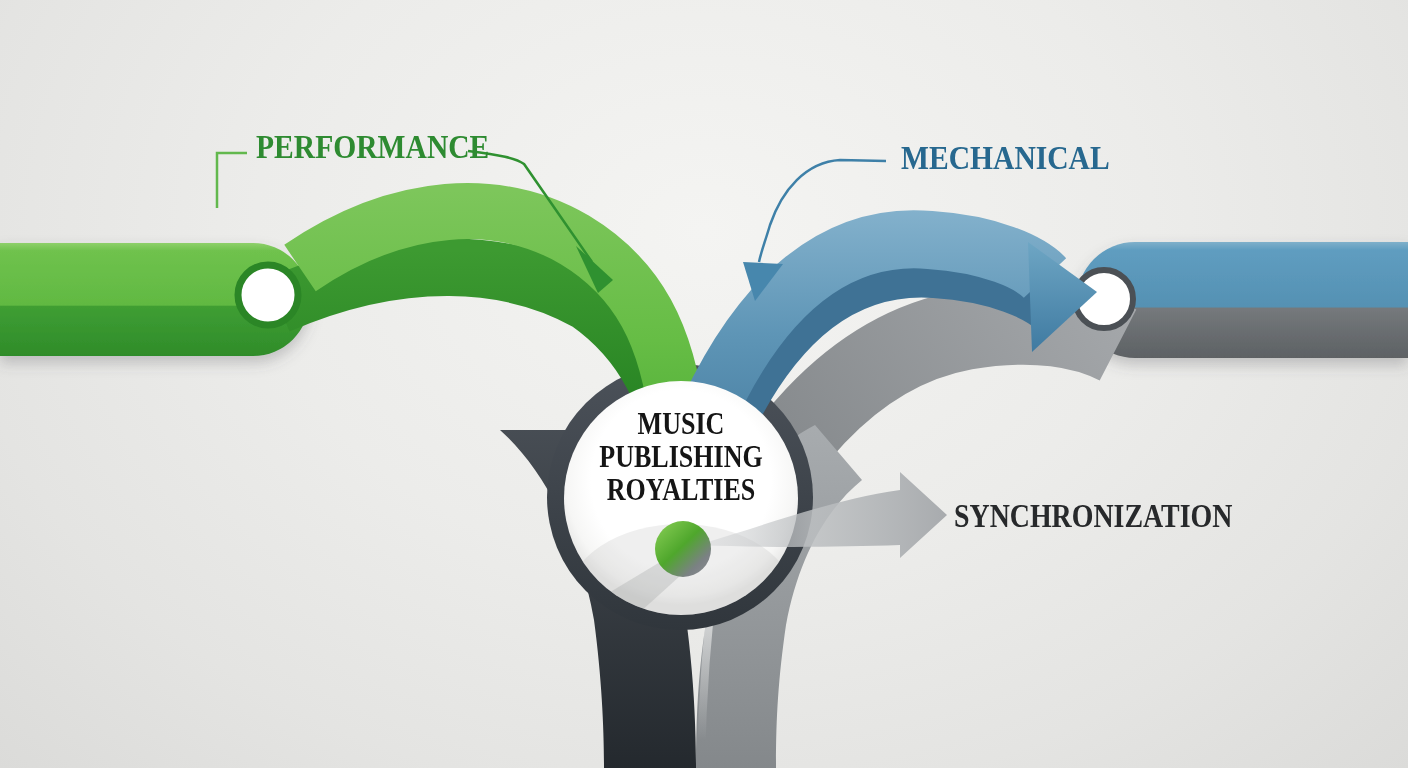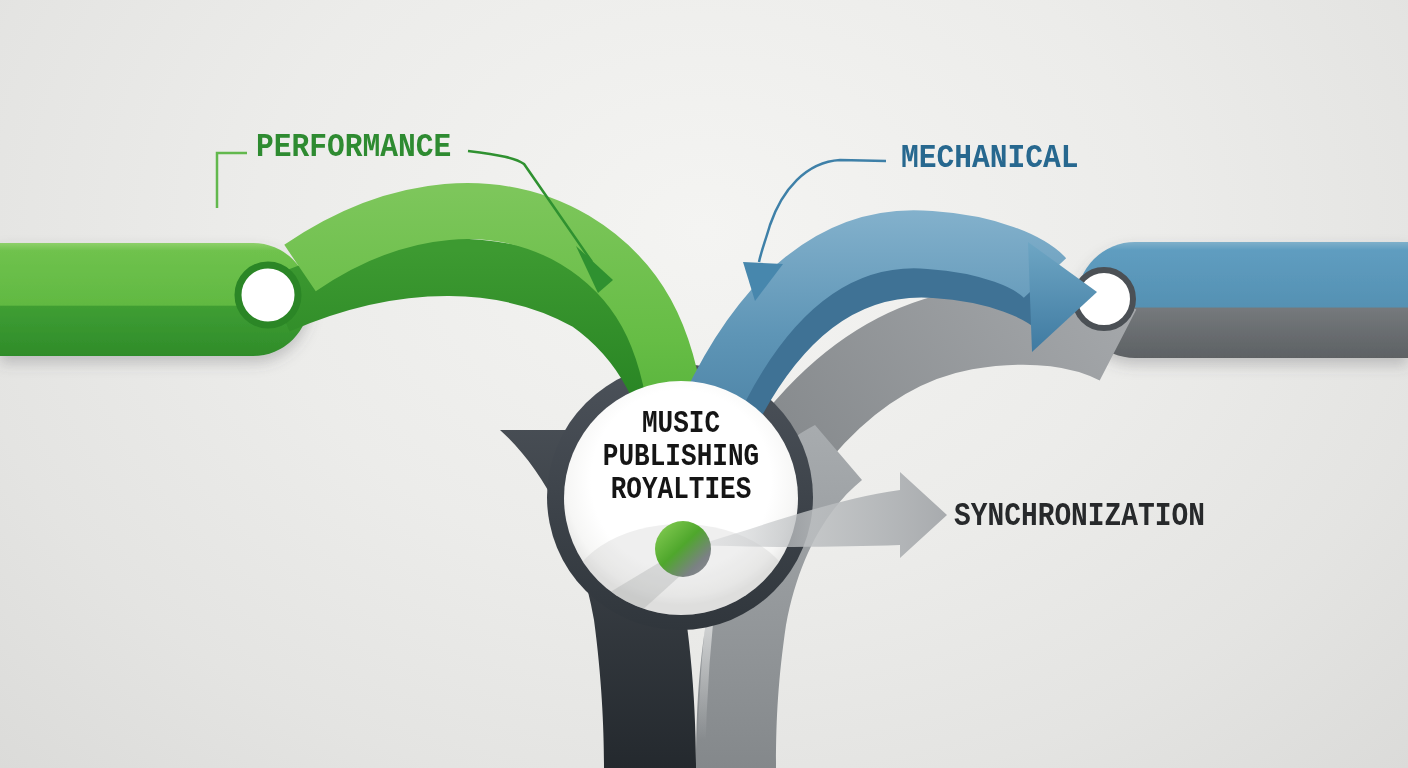--- a/index.html
+++ b/index.html
@@ -1,19 +1,19 @@
 <!DOCTYPE html>
 <html><head>
 <meta charset="utf-8">
 <style>
   html,body{margin:0;padding:0;background:#d8d8d6;}
   #stage{
     position:relative;width:1408px;height:768px;overflow:hidden;
     background:radial-gradient(ellipse at 50% 30%, #f4f4f2 0%, #ececea 45%, #e4e4e2 75%, #dbdbd9 100%);
-    font-family:Liberation Mono, monospace;
+    font-family:Liberation Serif, serif;
   }
   #art{position:absolute;left:0;top:0;}
   .label{
     position:absolute;font-weight:bold;white-space:nowrap;
     transform-origin:left top;letter-spacing:0px;
   }
   #perf-label{left:256px;top:128px;font-size:34px;color:#2e8b31;transform:scaleX(0.87);}
   #mech-label{left:901px;top:139px;font-size:34px;color:#27688f;transform:scaleX(0.87);}
   #sync-label{left:954px;top:497px;font-size:34px;color:#27292b;transform:scaleX(0.82);}
   #center-title{

